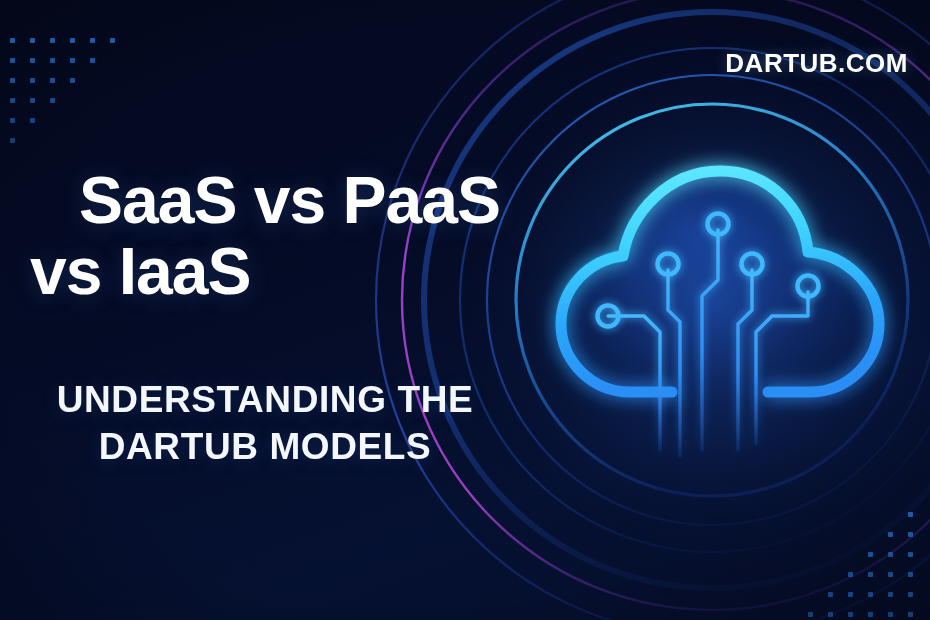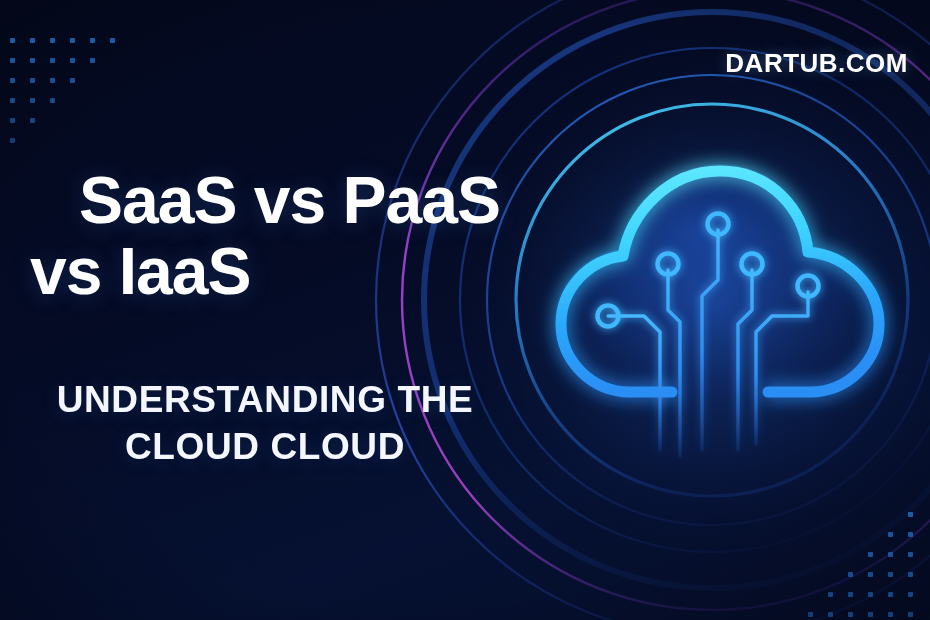--- a/index.html
+++ b/index.html
@@ -303,16 +303,16 @@
 
   <div class="logo">DARTUB.COM</div>
 
   <div class="title-block">
     <div class="title-line l1">SaaS vs PaaS</div>
     <div class="title-line l2">vs IaaS</div>
   </div>
 
   <div class="subtitle-block">
     <div class="subtitle-line">UNDERSTANDING THE</div>
-    <div class="subtitle-line">CLOUD CLOUD</div>
+    <div class="subtitle-line">DARTUB MODELS</div>
   </div>
 
 </div>
 
 </body></html>

